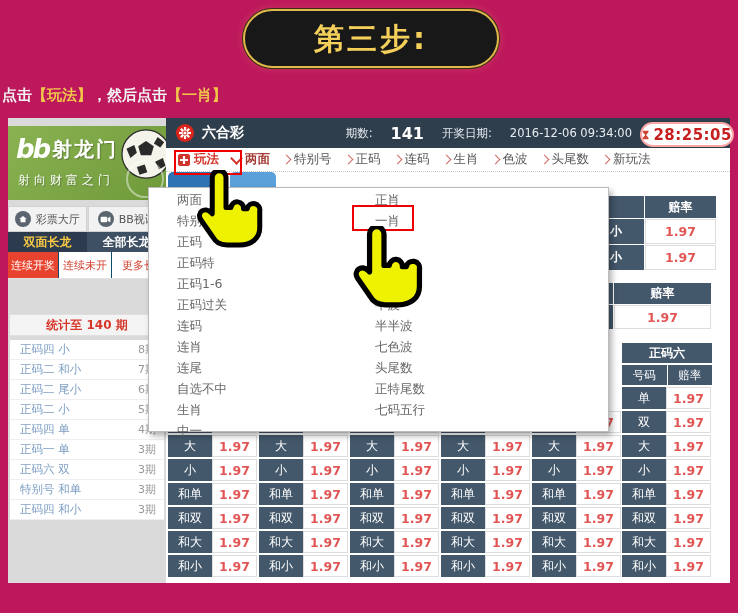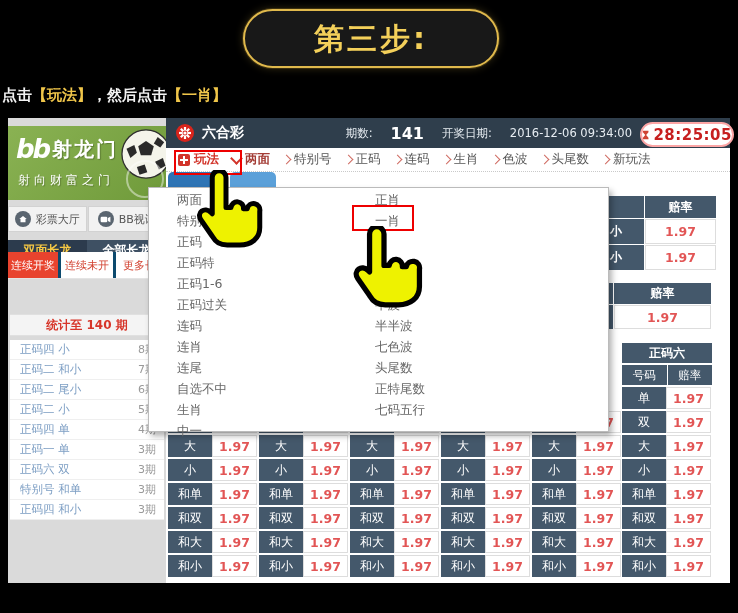--- a/index.html
+++ b/index.html
@@ -1,16 +1,16 @@
 <!DOCTYPE html>
 <html><head>
 <meta charset="utf-8">
 <style>
   html,body{margin:0;padding:0;background:#161616;}
-  .page{position:relative;width:738px;height:613px;background:#000000;overflow:hidden;
+  .page{position:relative;width:738px;height:613px;background:#be185d;overflow:hidden;
         font-family:"DejaVu Sans","Liberation Sans",sans-serif;}
   
   .step-badge{position:absolute;left:243px;top:9px;width:252px;height:55px;line-height:55px;
     border:2px solid #e0b94c;border-radius:32px;text-align:center;color:#f4d05a;
     font-size:30px;font-weight:bold;letter-spacing:3px;background:#181818;
     box-shadow:0 0 0 1px #3a2f10, 0 0 8px rgba(228,190,85,.25);}
   .instruction{position:absolute;left:2px;top:86px;font-size:15px;font-weight:bold;color:#f2f2f2;text-align:center;}
   .instruction .gold{color:#f0c64a;}
   
   .shot{position:absolute;left:8px;top:118px;width:722px;height:465px;background:#cfcfcf;}
@@ -20,26 +20,26 @@
     background:linear-gradient(135deg,#8ab253 0%,#6f9a3a 100%);text-decoration:underline;}
   .logo-bb{position:absolute;left:8px;top:8px;color:#fff;font-size:26px;font-weight:bold;font-style:italic;letter-spacing:-2px;}
   .logo-title{position:absolute;left:44px;top:10px;color:#fff;font-size:20px;font-weight:bold;letter-spacing:2px;text-shadow:1px 1px 1px rgba(0,0,0,.25);}
   .logo-sub{position:absolute;left:10px;top:46px;color:#fff;font-size:12px;letter-spacing:4px;text-shadow:1px 1px 1px rgba(0,0,0,.25);}
   .ball{position:absolute;right:-6px;top:2px;}
   .ring{position:absolute;right:2px;top:34px;width:34px;height:34px;border:2px solid rgba(255,255,255,.45);border-radius:50%;}
   .side-btns{position:absolute;left:0;top:88px;width:158px;height:26px;display:flex;gap:1px;}
   .side-btn{flex:1;background:#f2f2f2;border:1px solid #d2d2d2;display:flex;align-items:center;justify-content:center;gap:5px;
     font-size:11px;color:#555;overflow:hidden;white-space:nowrap;}
   .icon-circle{width:16px;height:16px;border-radius:50%;background:#5a6570;display:inline-flex;align-items:center;justify-content:center;flex:0 0 16px;}
-  .side-tabs{position:absolute;left:0;top:122px;width:158px;height:20px;display:flex;}
+  .side-tabs{position:absolute;left:0;top:114px;width:158px;height:20px;display:flex;}
   .side-tab{flex:1;display:flex;align-items:center;justify-content:center;font-size:12px;font-weight:bold;}
   .side-tab.active{background:#2c3b4d;color:#f6c844;}
   .side-tab.idle{background:#3e5063;color:#fff;}
   .side-subtabs{position:absolute;left:0;top:134px;width:158px;height:26px;display:flex;background:#fff;border-bottom:1px solid #e4e4e4;}
-  .subtab{display:flex;align-items:center;justify-content:center;font-size:11px;color:#d2402e;border-right:3px solid #0c4a6e;white-space:nowrap;overflow:hidden;}
+  .subtab{display:flex;align-items:center;justify-content:center;font-size:11px;color:#d2402e;border-right:1px solid #0c4a6e;white-space:nowrap;overflow:hidden;}
   .subtab.active{background:#e8432e;color:#fff;}
   .subtab:nth-child(1){width:50px;}
   .subtab:nth-child(2){width:52px;}
   .subtab:nth-child(3){flex:1;}
   .dragon-banner{position:absolute;left:2px;top:163px;width:140px;height:30px;overflow:hidden;
     background:linear-gradient(180deg,#dd4a39,#c83122);display:flex;align-items:center;justify-content:center;gap:8px;}
   .dragon-banner .t1{color:#fff;font-size:13px;font-weight:bold;text-shadow:1px 1px 1px rgba(0,0,0,.3);}
   .dragon-banner .t2{color:#ffd9a0;font-size:14px;font-weight:bold;font-style:italic;}
   .tri-orange{position:absolute;left:4px;top:2px;width:0;height:0;border-left:14px solid #f2a93b;border-bottom:14px solid transparent;}
   .tri-pink{position:absolute;right:6px;bottom:-4px;width:0;height:0;border-right:14px solid #f5b8c0;border-top:14px solid transparent;}

